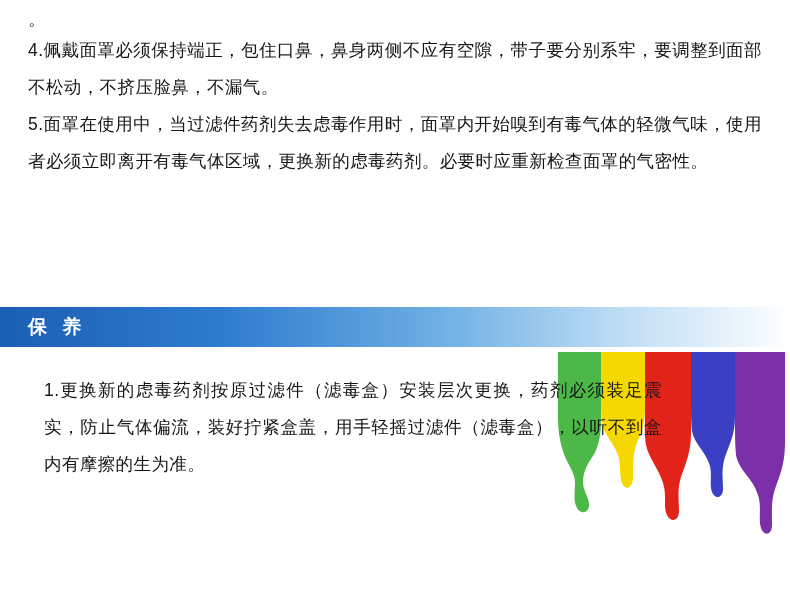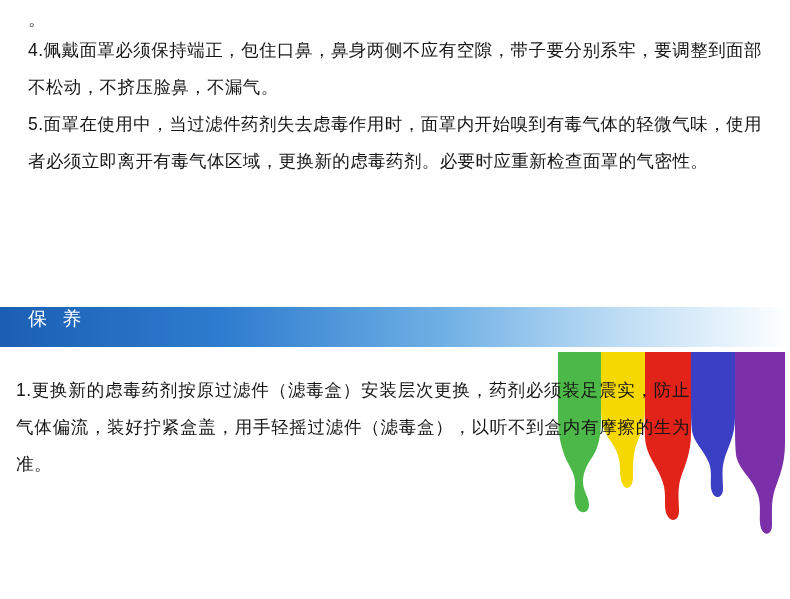--- a/index.html
+++ b/index.html
@@ -49,35 +49,35 @@
     position: absolute;
     left: 0;
     top: 307px;
     width: 790px;
     height: 40px;
     background: linear-gradient(to right, #1b5fb4 0%, #2e7ccf 28%, #6fb0e4 56%, #bcdcf4 78%, #e9f4fc 93%, #ffffff 100%);
   }
   .banner-title {
     position: absolute;
     left: 28px;
-    top: 0;
+    top: 8px;
     font-size: 19px;
-    font-weight: normal;
+    font-weight: bold;
     color: #ffffff;
     letter-spacing: 5px;
     line-height: 24px;
   }
 
   
   .section-bottom {
     position: absolute;
     left: 0;
     top: 372px;
     width: 706px;
-    padding: 0 16px;
+    padding: 0 44px;
     box-sizing: border-box;
     z-index: 3;
   }
 
   
   .drips {
     position: absolute;
     left: 553px;
     top: 347px;
     width: 237px;

